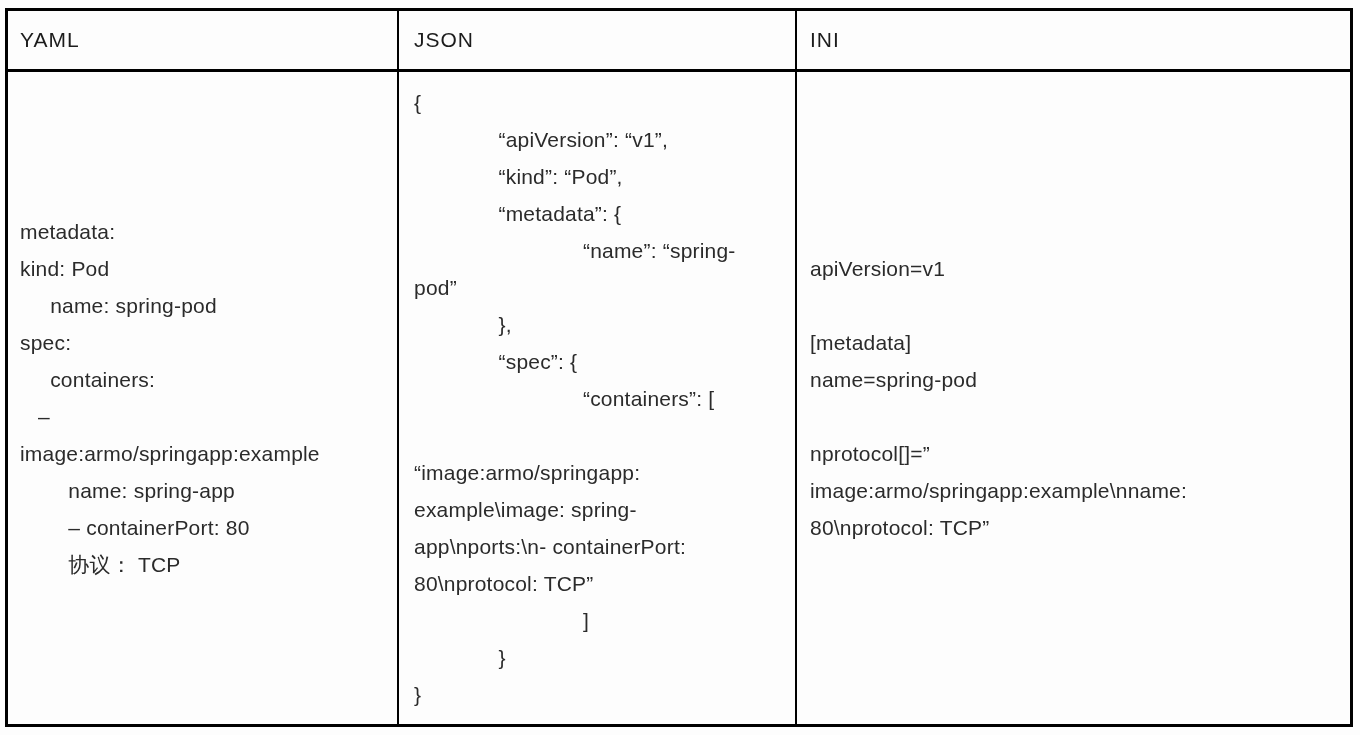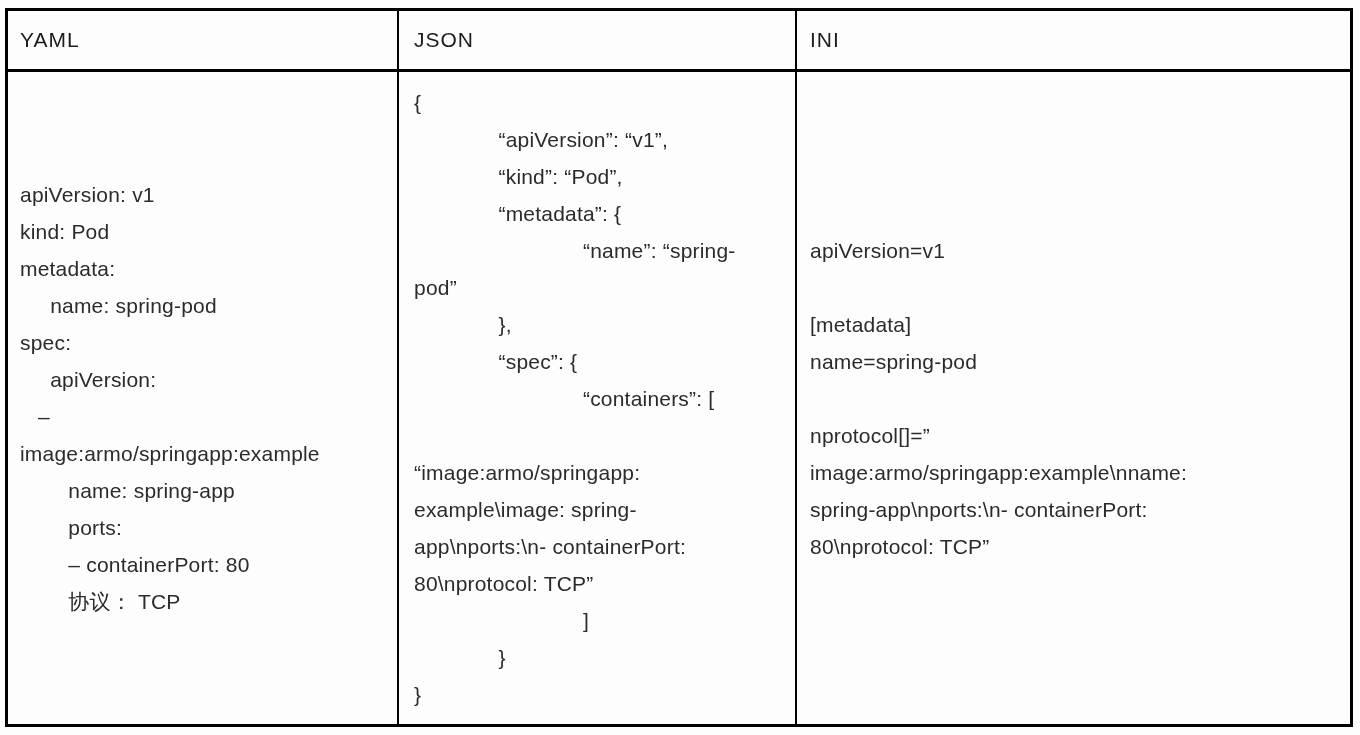--- a/index.html
+++ b/index.html
@@ -64,30 +64,28 @@
 </head>
 <body>
 
 <div class="table-wrap">
   <div class="fmt-table">
     <div class="cell header cdiv c0">YAML</div>
     <div class="cell header cdiv c1">JSON</div>
     <div class="cell header c2">INI</div>
 
     <div class="cell body cdiv c0">
-        <div class="line">apiVersion: v1</div>
+        <div class="line">metadata:</div>
         <div class="line">kind: Pod</div>
-        <div class="line">metadata:</div>
         <div class="line">     name: spring-pod</div>
         <div class="line">spec:</div>
-        <div class="line">     apiVersion:</div>
+        <div class="line">     containers:</div>
         <div class="line">   –</div>
         <div class="line">image:armo/springapp:example</div>
         <div class="line">        name: spring-app</div>
-        <div class="line">        ports:</div>
         <div class="line">        – containerPort: 80</div>
         <div class="line">        协议： TCP</div>
       </div>
     <div class="cell body cdiv c1">
         <div class="line">{</div>
         <div class="line">              “apiVersion”: “v1”,</div>
         <div class="line">              “kind”: “Pod”,</div>
         <div class="line">              “metadata”: {</div>
         <div class="line">                            “name”: “spring-</div>
         <div class="line">pod”</div>
@@ -104,17 +102,16 @@
         <div class="line">}</div>
       </div>
     <div class="cell body c2">
         <div class="line">apiVersion=v1</div>
         <div class="line"></div>
         <div class="line">[metadata]</div>
         <div class="line">name=spring-pod</div>
         <div class="line"></div>
         <div class="line">nprotocol[]=”</div>
         <div class="line">image:armo/springapp:example\nname:</div>
-        <div class="line">spring-app\nports:\n- containerPort:</div>
         <div class="line">80\nprotocol: TCP”</div>
       </div>
   </div>
 </div>
 
 </body></html>

